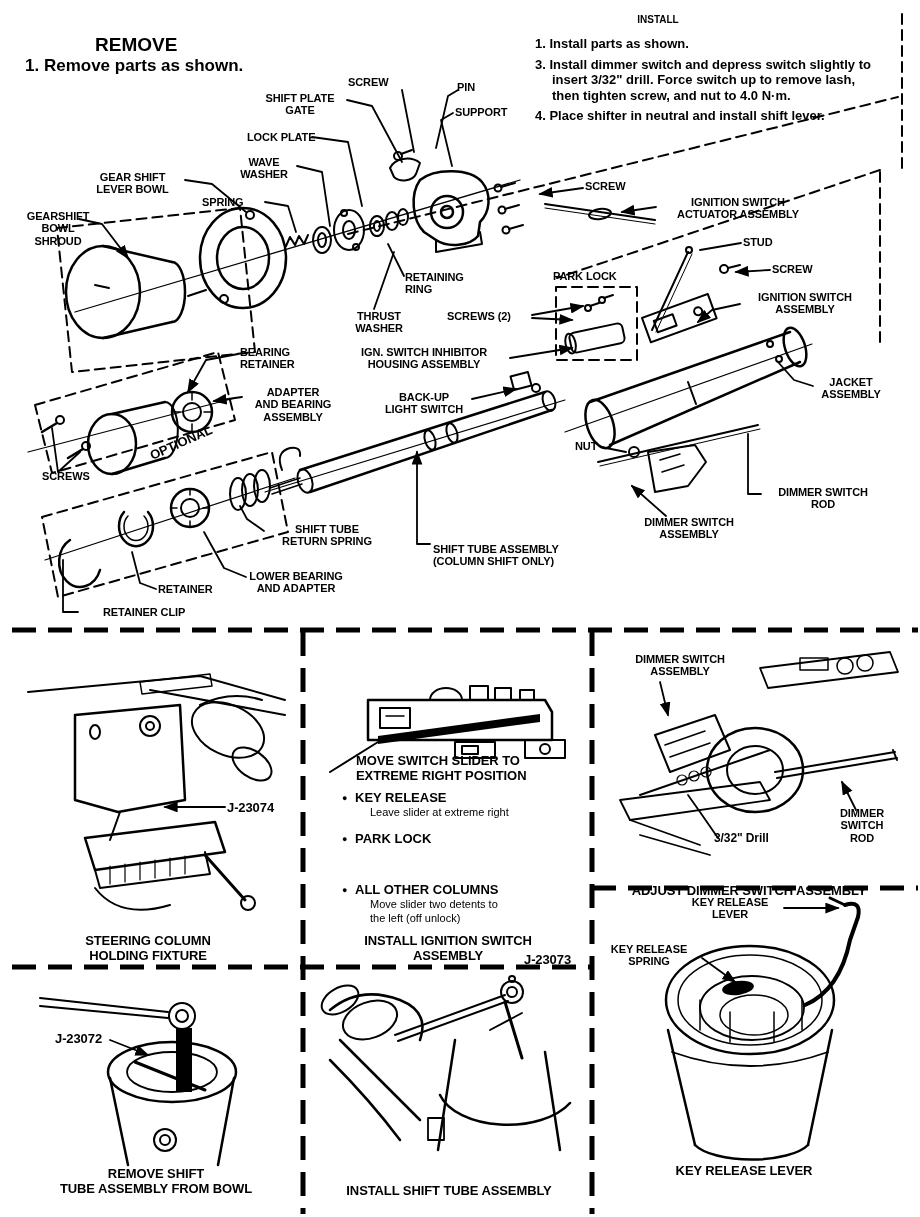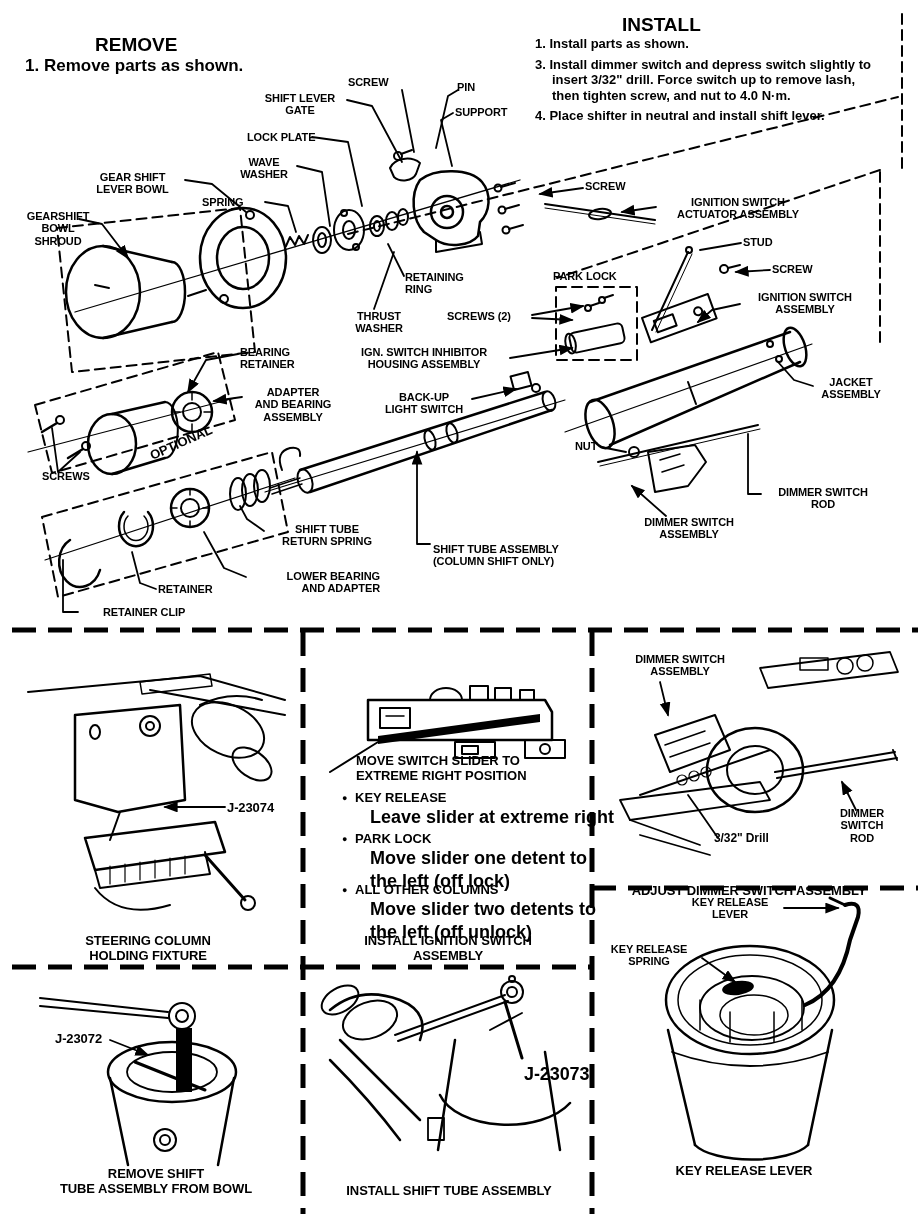--- a/index.html
+++ b/index.html
@@ -4,27 +4,27 @@
 <style>
   html,body{margin:0;padding:0;background:#fff;}
   .page{position:relative;width:920px;height:1217px;background:#ffffff;
         font-family:"Liberation Sans",sans-serif;color:#000;overflow:hidden;}
   svg.art{position:absolute;left:0;top:0;}
   .lbl{position:absolute;font-weight:bold;font-size:11px;line-height:1.12;
        white-space:pre-line;letter-spacing:-0.1px;}
   .ctr{text-align:center;}
   .h1{position:absolute;font-weight:bold;font-size:19px;}
   .h2{position:absolute;font-weight:bold;font-size:17px;}
-  .h3{position:absolute;font-weight:bold;font-size:19px;}
+  .h3{position:absolute;font-weight:bold;font-size:10px;}
   .install-steps{position:absolute;left:535px;top:36px;width:380px;}
   .step{font-weight:bold;font-size:13px;line-height:1.2;margin-bottom:5px;
         padding-left:17px;text-indent:-17px;white-space:pre-line;}
   .cap{font-size:13px;}
   .b-title{position:absolute;font-weight:bold;font-size:13px;}
-  .b-detail{position:absolute;font-weight:bold;font-size:18px;line-height:1.25;white-space:pre-line;}
+  .b-detail{position:absolute;font-weight:normal;font-size:11px;line-height:1.25;white-space:pre-line;}
   .marker{display:inline-block;width:13px;font-size:9px;vertical-align:1px;}
   .rot{transform:rotate(-24deg);transform-origin:left top;}
 </style>
 </head>
 <body>
 
 <div class="page">
 
   <svg class="art" width="920" height="1217" viewBox="0 0 920 1217" fill="none" stroke="#000" stroke-width="2" stroke-linecap="round" stroke-linejoin="round">
     <defs>
@@ -369,21 +369,21 @@
     <div class="step">1. Install parts as shown.</div>
     <div class="step">3. Install dimmer switch and depress switch slightly to
 insert 3/32" drill. Force switch up to remove lash,
 then tighten screw, and nut to 4.0 N·m.</div>
     <div class="step">4. Place shifter in neutral and install shift lever.</div>
   </div>
 
   <div class="lbl" style="left:348px;top:76px;">SCREW</div>
   <div class="lbl" style="left:457px;top:81px;">PIN</div>
   <div class="lbl" style="left:455px;top:106px;">SUPPORT</div>
-  <div class="lbl ctr" style="left:253px;top:92px;width:94px;">SHIFT LEVER
+  <div class="lbl ctr" style="left:253px;top:92px;width:94px;">SHIFT PLATE
 GATE</div>
   <div class="lbl" style="left:228px;top:131px;padding-left:19px;">LOCK PLATE</div>
   <div class="lbl ctr" style="left:233px;top:156px;width:62px;">WAVE
 WASHER</div>
   <div class="lbl ctr" style="left:82px;top:171px;width:101px;">GEAR SHIFT
 LEVER BOWL</div>
   <div class="lbl" style="left:202px;top:196px;">SPRING</div>
   <div class="lbl ctr" style="left:18px;top:210px;width:80px;">GEARSHIFT
 BOWL
 SHROUD</div>
@@ -415,55 +415,53 @@
 ASSEMBLY</div>
   <div class="lbl" style="left:575px;top:440px;">NUT</div>
   <div class="lbl ctr" style="left:762px;top:486px;width:122px;">DIMMER SWITCH
 ROD</div>
   <div class="lbl ctr" style="left:628px;top:516px;width:122px;">DIMMER SWITCH
 ASSEMBLY</div>
   <div class="lbl ctr" style="left:264px;top:523px;width:126px;">SHIFT TUBE
 RETURN SPRING</div>
   <div class="lbl" style="left:433px;top:536px;margin-top:7px;">SHIFT TUBE ASSEMBLY
 (COLUMN SHIFT ONLY)</div>
-  <div class="lbl ctr" style="left:256px;top:570px;width:124px;text-align:right;">LOWER BEARING
+  <div class="lbl ctr" style="left:234px;top:570px;width:124px;">LOWER BEARING
 AND ADAPTER</div>
   <div class="lbl" style="left:158px;top:583px;">RETAINER</div>
   <div class="lbl" style="left:80px;top:606px;padding-left:23px;">RETAINER CLIP</div>
 
   <div class="lbl" style="left:227px;top:801px;font-size:13px;">J-23074</div>
   <div class="lbl" style="left:356px;top:754px;font-size:13px;">MOVE SWITCH SLIDER TO
 EXTREME RIGHT POSITION</div>
 
   <div class="lbl ctr cap" style="left:55px;top:934px;width:186px;">STEERING COLUMN
 HOLDING FIXTURE</div>
   <div class="b-title" style="left:342px;top:790px;"><span class="marker">●</span><span>KEY RELEASE</span></div>
   <div class="b-detail" style="left:370px;top:806px;">Leave slider at extreme right</div>
   <div class="b-title" style="left:342px;top:831px;"><span class="marker">●</span><span>PARK LOCK</span></div>
-  <div class="b-detail" style="left:370px;top:847px;">Move slider one detent to
-the left  (off lock)</div>
   <div class="b-title" style="left:342px;top:882px;"><span class="marker">●</span><span>ALL OTHER COLUMNS</span></div>
   <div class="b-detail" style="left:370px;top:898px;">Move slider two detents to
 the left (off unlock)</div>
   <div class="lbl ctr cap" style="left:328px;top:934px;width:240px;">INSTALL IGNITION SWITCH
 ASSEMBLY</div>
 
   <div class="lbl ctr" style="left:612px;top:653px;width:136px;">DIMMER SWITCH
 ASSEMBLY</div>
   <div class="lbl" style="left:714px;top:832px;font-weight:bold;font-size:12px;">3/32" Drill</div>
   <div class="lbl ctr" style="left:818px;top:807px;width:88px;">DIMMER
 SWITCH
 ROD</div>
   <div class="lbl ctr cap" style="left:598px;top:860px;width:302px;margin-top:24px;">ADJUST DIMMER SWITCH ASSEMBLY</div>
 
   <div class="lbl" style="left:55px;top:1032px;font-size:13px;">J-23072</div>
   <div class="lbl ctr cap" style="left:25px;top:1167px;width:262px;">REMOVE SHIFT
 TUBE ASSEMBLY FROM BOWL</div>
 
-  <div class="lbl" style="left:524px;top:1064px;font-size:18px;">J-23073</div>
+  <div class="lbl" style="left:524px;top:953px;font-size:13px;">J-23073</div>
   <div class="lbl ctr cap" style="left:318px;top:1184px;width:262px;">INSTALL SHIFT TUBE ASSEMBLY</div>
 
   <div class="lbl ctr" style="left:676px;top:896px;width:108px;">KEY RELEASE
 LEVER</div>
   <div class="lbl ctr" style="left:598px;top:943px;width:102px;">KEY RELEASE
 SPRING</div>
   <div class="lbl ctr cap" style="left:655px;top:1164px;width:178px;">KEY RELEASE LEVER</div>
 
 </div>
 

